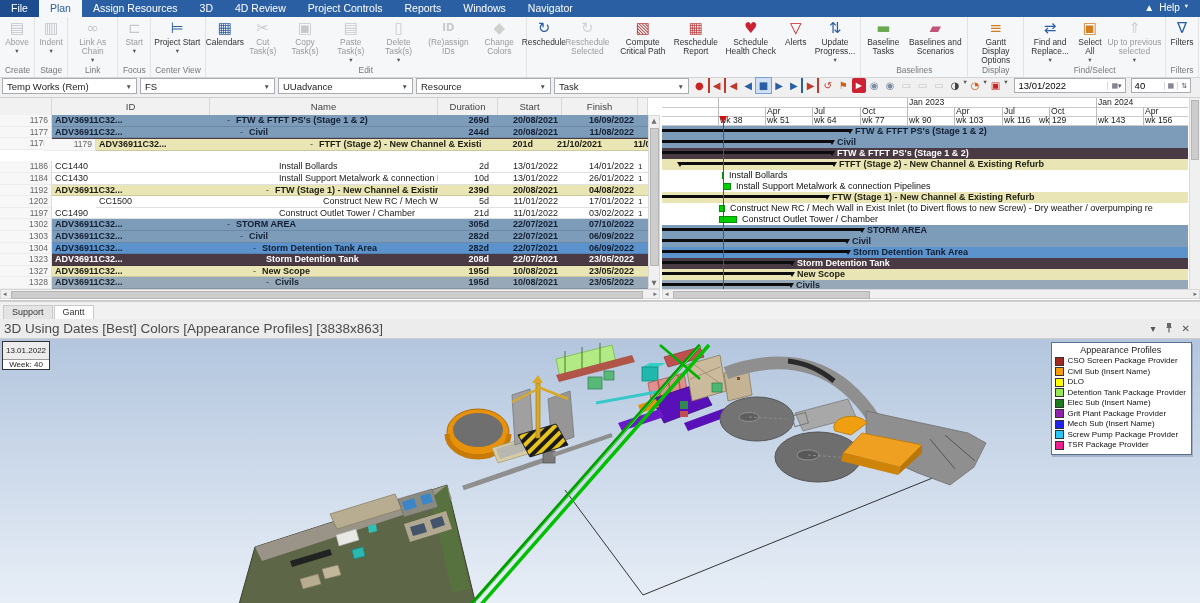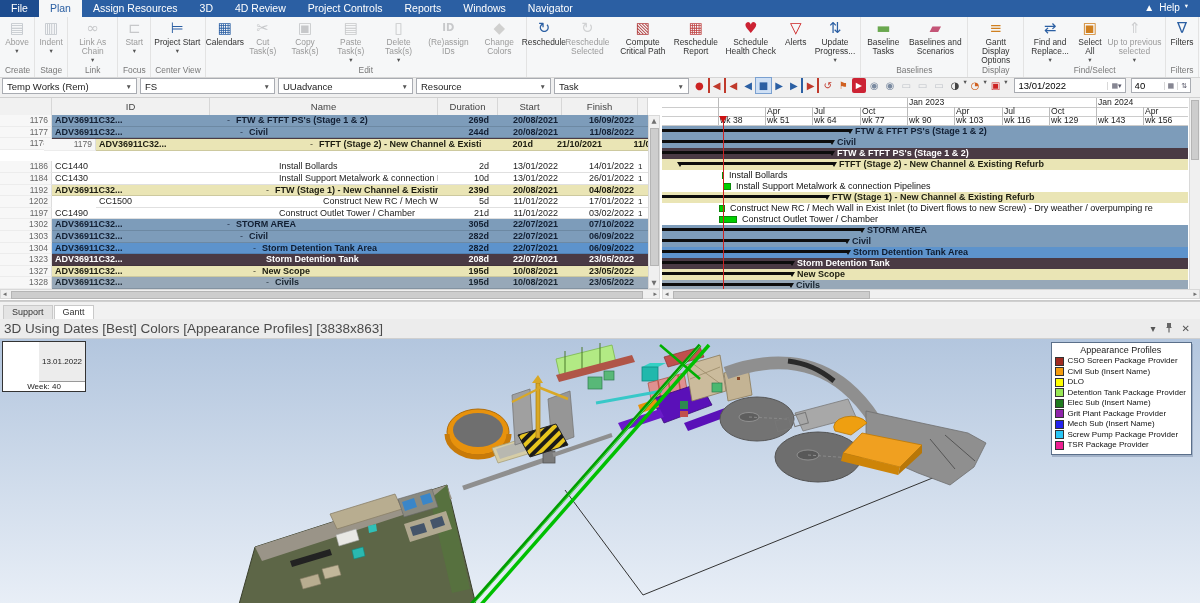--- a/index.html
+++ b/index.html
@@ -92,21 +92,21 @@
   .btab{font-size:9px;color:#333;padding:1px 8px 2px;border:1px solid #c9c9c9;border-bottom:0;background:#e4e4e4;}
   .btab.active{background:#fff;}
 
   
   .vtitle{height:19px;background:#ececec;border-bottom:1px solid #cfcfcf;display:flex;align-items:center;
     font-size:13.5px;color:#4a4a4a;padding:0 4px;}
   .vticons{margin-left:auto;display:flex;gap:9px;color:#555;font-size:10px;align-items:center;padding-right:6px;font-family:"DejaVu Sans",sans-serif;}
   .viewport{position:relative;width:1200px;height:269px;overflow:hidden;}
   .stamp{position:absolute;left:2px;top:2px;background:#fff;border:1px solid #333;font-size:8px;line-height:9px;
     text-align:center;padding:0;z-index:5;}
-  .stamp .l1{background:#ececec;padding:15px 3px;border-bottom:1px solid #999;margin-left:36px;}
+  .stamp .l1{background:#ececec;padding:4px 3px;border-bottom:1px solid #999;}
   .stamp .l2{padding:0 3px;}
   .legend{position:absolute;right:8px;top:3px;background:#fff;border:1px solid #5a6f8a;box-shadow:1px 2px 0 rgba(90,110,140,.35);
     padding:2px 5px 3px 3px;z-index:5;}
   .legend .lt{font-size:9px;text-align:center;color:#222;margin-bottom:1px;}
   .lrow{display:flex;align-items:center;gap:3px;font-size:8px;line-height:10.5px;color:#111;white-space:nowrap;}
   .lsw{width:7px;height:7px;border:1px solid #333;flex:0 0 auto;}
 </style>
 </head>
 <body>
 
@@ -564,21 +564,21 @@
           <div class="gtick" style="left: 387px; top: 9px; height: 18px;"></div>
           <span class="glab" style="left: 483px; top: 9px;">Apr</span>
           <div class="gtick" style="left: 481px; top: 9px; height: 18px;"></div>
           <span class="glab" style="left: 58px; top: 18px;">wk 38</span>
           <span class="glab" style="left: 105px; top: 18px;">wk 51</span>
           <span class="glab" style="left: 152px; top: 18px;">wk 64</span>
           <span class="glab" style="left: 200px; top: 18px;">wk 77</span>
           <span class="glab" style="left: 247px; top: 18px;">wk 90</span>
           <span class="glab" style="left: 294px; top: 18px;">wk 103</span>
           <span class="glab" style="left: 342px; top: 18px;">wk 116</span>
-          <span class="glab" style="left: 389px; top: 18px;">wk 129</span>
+          <span class="glab" style="left: 377px; top: 18px;">wk 129</span>
           <span class="glab" style="left: 436px; top: 18px;">wk 143</span>
           <span class="glab" style="left: 483px; top: 18px; text-align: center;">wk 156</span>
         </div>
         <div class="grow st-blue" style="top: 28px;">
           <div class="gbar" style="left: 0px; width: 188px;"></div>
           <div class="gtri" style="left: 185px;"></div>
           <span class="glbl" style="left: 193px; color: rgb(18, 31, 51);">FTW &amp; FTFT PS's (Stage 1 &amp; 2)</span>
         </div>
         <div class="grow st-blue" style="top: 39px;">
           <div class="gbar" style="left: 0px; width: 170px;"></div>

